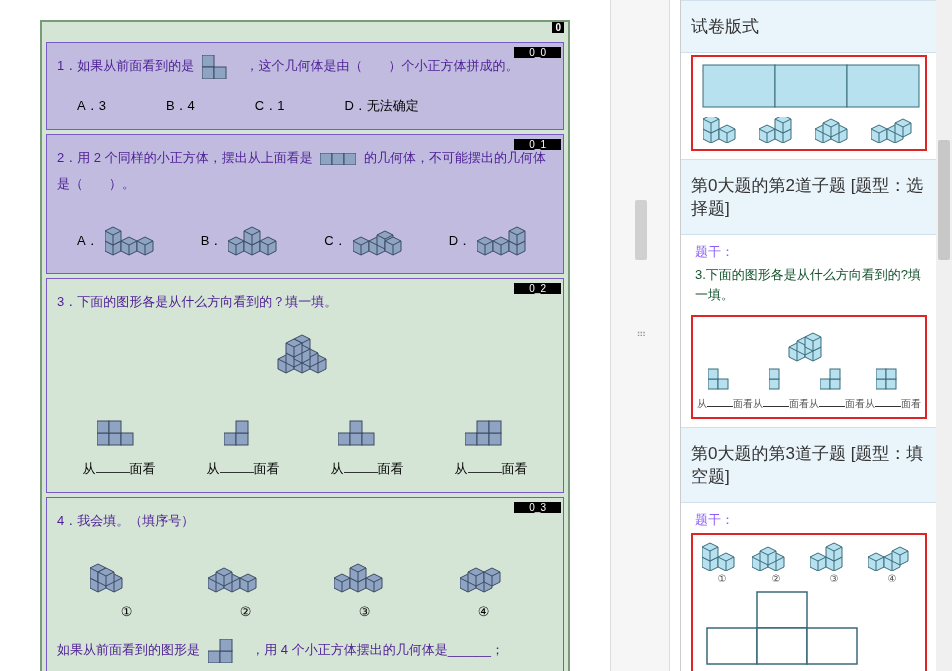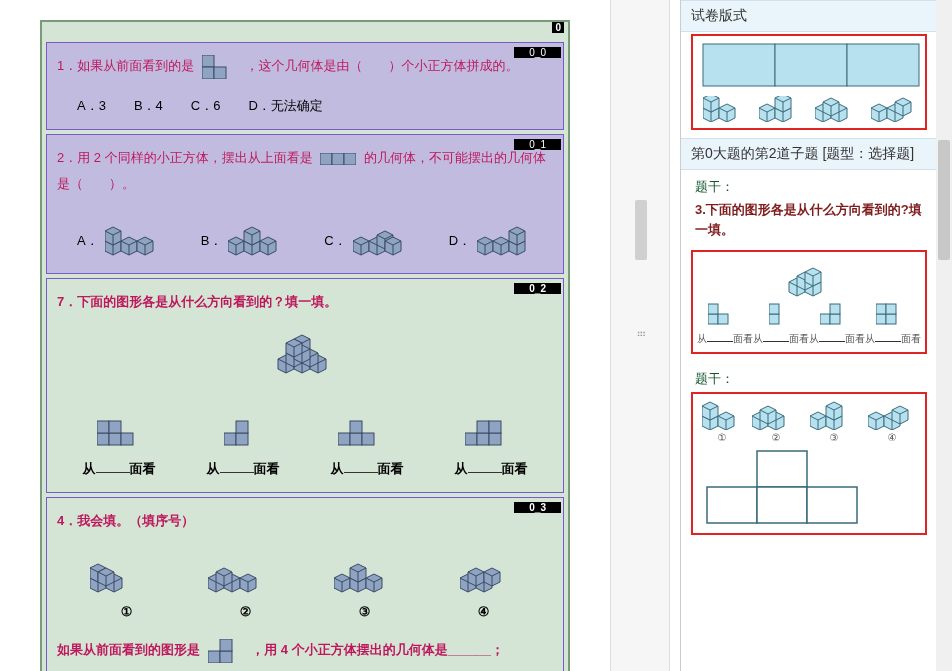--- a/index.html
+++ b/index.html
@@ -4,43 +4,43 @@
 <style>
   * { box-sizing: border-box; margin: 0; padding: 0; }
   body { font-family: "Microsoft YaHei", sans-serif; background: #fff; font-size: 12px; position: relative; width: 952px; height: 671px; overflow: hidden; }
 
   .left-panel { position: absolute; left: 0; top: 0; width: 610px; height: 671px; background: #fff; padding: 20px 40px 0 40px; }
   .page-area { border: 2px solid #7a9b7a; background: #d5e5d5; }
   .page-title { text-align: center; font-size: 16px; font-weight: bold; padding: 10px 0; position: relative; background: #d5e5d5; }
   .page-badge { position: absolute; right: 4px; top: 0; color: #fff; background: #000; font-size: 10px; padding: 0 3px; }
   .question-block { margin: 0 4px 4px 4px; padding: 10px 10px 14px 10px; position: relative; border: 1px solid #7a59c8; }
   .question-block.sel { background: rgba(180,160,230,.6); }
-  .question-block.nosel { background: #d5e5d5; font-weight: bold; }
+  .question-block.nosel { background: #d5e5d5; }
   .q-badge { position: absolute; right: 2px; top: 4px; color: #fff; background: #000; font-size: 10px; padding: 0 15px; }
-  .q-line { line-height: 26px; font-size: 13px; color: #be185d; }
+  .q-line { line-height: 26px; font-size: 13px; color: #4c1d95; }
   .q-text { display: inline; }
   .cube-slot { display: inline-block; vertical-align: middle; margin: 0 4px; }
-  .opt-row { margin-top: 18px; display: flex; gap: 28px; padding-left: 20px; font-size: 13px; }
+  .opt-row { margin-top: 18px; display: flex; gap: 60px; padding-left: 20px; font-size: 13px; }
   .opt-row2 { margin-top: 16px; display: flex; justify-content: space-around; align-items: flex-end; min-height: 46px; }
   .opt2 { display: flex; align-items: center; gap: 6px; font-size: 13px; }
   .grid-figs { margin-top: 10px; display: flex; justify-content: center; }
   .fill-row { margin-top: 12px; display: flex; justify-content: space-around; font-size: 13px; }
   .blank { display: inline-block; border-bottom: 1px solid #333; min-width: 34px; height: 14px; vertical-align: baseline; }
   .blank2 { display: inline-block; border-bottom: 1px solid #333; min-width: 26px; height: 14px; vertical-align: baseline; }
   .circ-row { margin-top: 8px; display: flex; justify-content: space-around; font-size: 13px; padding: 0 10px; }
 
   
   .right-panel { position: absolute; right: 0; top: 0; width: 272px; height: 671px; background: #fff; border-left: 1px solid #ccc; overflow: hidden; }
   .right-scroll { position: absolute; right: 0; top: 0; width: 16px; height: 100%; background: #f0f0f0; }
   .scroll-thumb { position: absolute; left: 2px; top: 140px; width: 12px; height: 120px; background: #c8c8c8; border-radius: 2px; }
   .right-inner { position: absolute; left: 0; top: 0; width: 256px; height: 100%; overflow: hidden; }
-  .sub-header { background: #eaf4fb; padding: 6px 10px; font-size: 14px; color: #333; border-top: 1px solid #d0e0ec; border-bottom: 1px solid #d0e0ec; margin-top: 6px; }
+  .sub-header { background: #eaf4fb; padding: 14px 10px; font-size: 17px; color: #333; border-top: 1px solid #d0e0ec; border-bottom: 1px solid #d0e0ec; margin-top: 6px; }
   .sub-header.first { margin-top: 0; }
-  .stem-label { padding: 8px 10px 2px 14px; font-size: 13px; color: #14532d; }
-  .stem-text { padding: 2px 14px 8px 14px; font-size: 13px; color: #7f1d1d; line-height: 20px; font-weight: bold; }
+  .stem-label { padding: 8px 10px 2px 14px; font-size: 13px; color: #8b5cf6; }
+  .stem-text { padding: 2px 14px 8px 14px; font-size: 13px; color: #14532d; line-height: 20px; }
   .red-box { border: 2px solid #e02424; margin: 2px 10px 8px 10px; padding: 6px 4px; display: flex; flex-wrap: wrap; justify-content: space-around; align-items: flex-end; gap: 4px; background: #fff; min-height: 60px; }
   .red-box.col { flex-direction: column; align-items: stretch; }
   .rb-row { display: flex; justify-content: space-around; align-items: flex-end; width: 100%; }
   .rb-cap { font-size: 10px; color: #555; text-align: center; margin-top: 2px; }
   .rb-item { display: flex; flex-direction: column; align-items: center; }
 
   
   .mid-gutter { position: absolute; left: 610px; top: 0; width: 60px; height: 100%; background: #f6f6f6; border-left: 1px solid #ddd; border-right: 1px solid #ddd; }
   .mid-handle { position: absolute; left: 50%; top: 50%; transform: translate(-50%,-50%); color: #999; font-size: 10px; writing-mode: vertical-rl; letter-spacing: 4px; }
   .mid-scroll { position: absolute; left: 24px; top: 200px; width: 12px; height: 60px; background: #d0d0d0; border-radius: 2px; }
@@ -85,21 +85,21 @@
               <rect x="0" y="0" width="12" height="12" class="flat-sq"></rect>
               <rect x="0" y="12" width="12" height="12" class="flat-sq"></rect>
               <rect x="12" y="12" width="12" height="12" class="flat-sq"></rect>
             </svg>
         </span>
         <span class="q-text">，这个几何体是由（　　）个小正方体拼成的。</span>
       </div>
       <div class="opt-row">
         <span>A．3</span>
         <span>B．4</span>
-        <span>C．6</span>
+        <span>C．1</span>
         <span>D．无法确定</span>
       </div>
     </div>
 
     <div class="question-block sel">
       <span class="q-badge">0_1</span>
       <div class="q-line">
         <span class="q-text">2．用 2 个同样的小正方体，摆出从上面看是</span>
         <span class="cube-slot">
           <svg width="36" height="12">
@@ -148,21 +148,21 @@
               <use href="#iso" x="16" y="14"></use>
               <use href="#iso" x="32" y="14"></use>
               <use href="#iso" x="32" y="4"></use>
             </svg>
         </div>
       </div>
     </div>
 
     <div class="question-block nosel">
       <span class="q-badge">0_2</span>
-      <div class="q-line">7．下面的图形各是从什么方向看到的？填一填。</div>
+      <div class="q-line">3．下面的图形各是从什么方向看到的？填一填。</div>
       <div class="grid-figs">
         <svg width="110" height="60">
           <use href="#iso" x="28" y="30"></use>
             <use href="#iso" x="44" y="30"></use>
             <use href="#iso" x="60" y="30"></use>
           <use href="#iso" x="36" y="24"></use>
             <use href="#iso" x="52" y="24"></use>
           <use href="#iso" x="44" y="10"></use>
             <use href="#iso" x="44" y="20"></use>
             <use href="#iso" x="36" y="14"></use>
@@ -335,20 +335,21 @@
               <rect x="0" y="12" width="10" height="10" class="flat-sq-lt"></rect>
               <rect x="10" y="12" width="10" height="10" class="flat-sq-lt"></rect>
               <rect x="0" y="2" width="10" height="10" class="flat-sq-lt"></rect>
               <rect x="10" y="2" width="10" height="10" class="flat-sq-lt"></rect>
             </svg>
             <div class="rb-cap"><span>从</span><span class="blank2"></span><span>面看</span></div>
           </div>
       </div>
     </div>
 
+    <div class="sub-header">第0大题的第3道子题 [题型：填空题]</div>
     <div class="stem-label">题干：</div>
     <div class="red-box col">
       <div class="rb-row">
         <div class="rb-item">
             <svg width="40" height="30">
               <use href="#iso-lt" x="0" y="12"></use>
               <use href="#iso-lt" x="16" y="12"></use>
               <use href="#iso-lt" x="0" y="2"></use>
             </svg>
             <div class="rb-cap">①</div>

